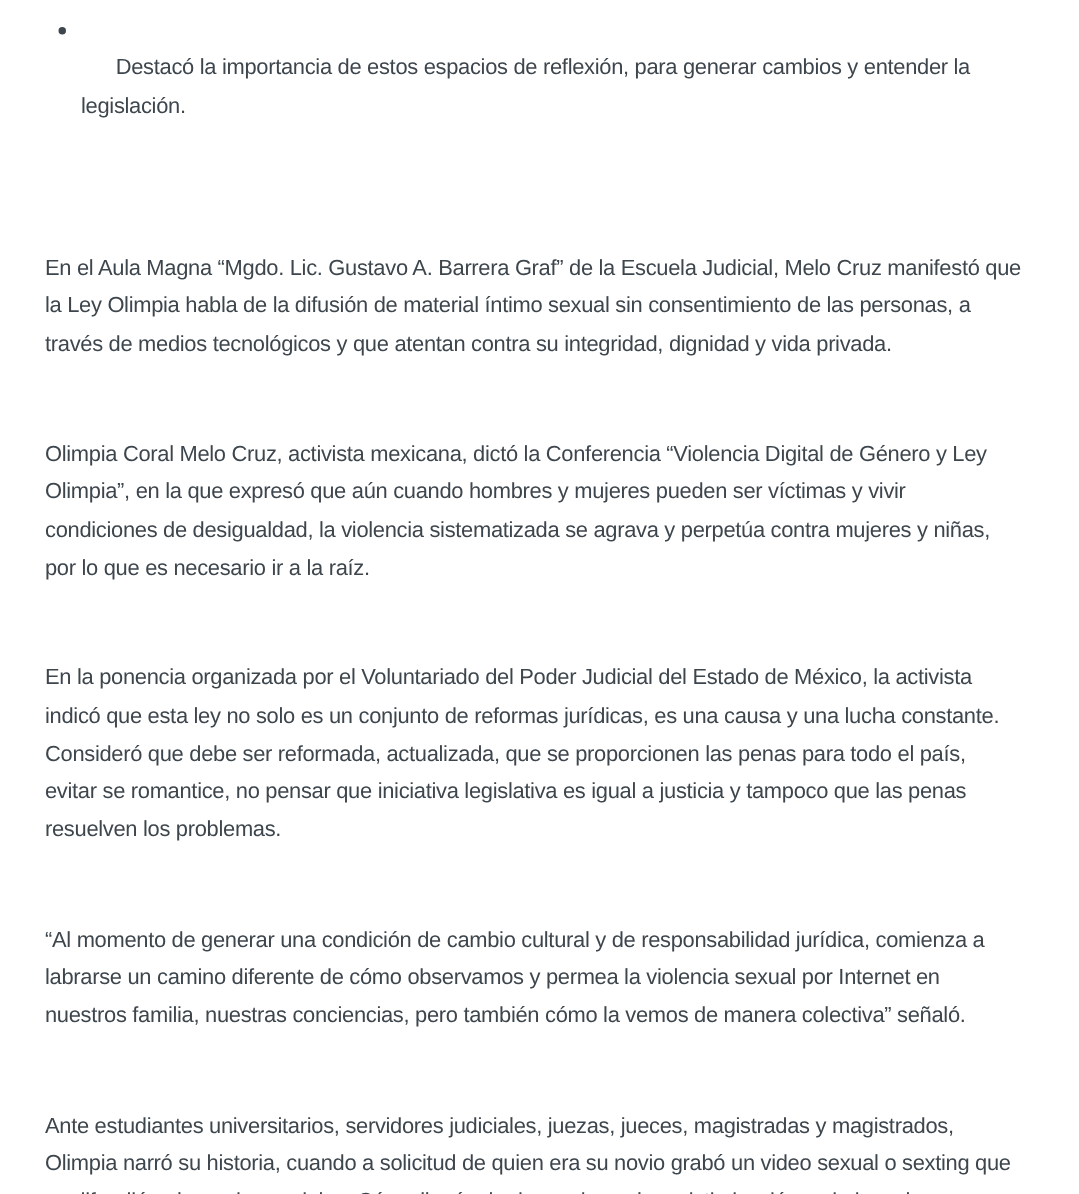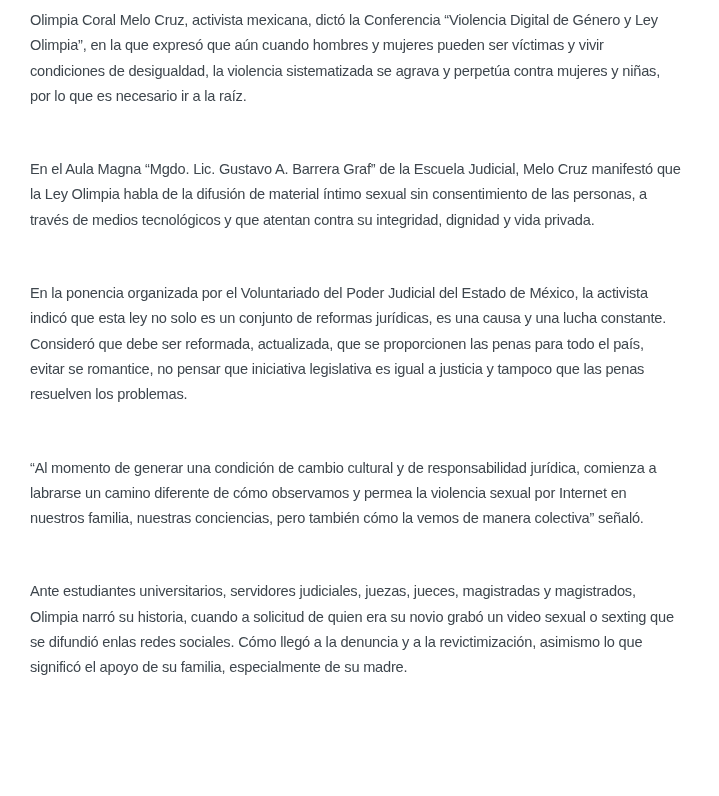--- a/index.html
+++ b/index.html
@@ -46,29 +46,35 @@
   }
   p.para:last-child {
     margin-bottom: 0;
   }
 </style>
 </head>
 <body>
 
 <main class="content">
 
+  <ul class="bullet-list">
+    <li class="para">
+      <span class="bullet-dot"></span><span>Destacó la importancia de estos espacios de reflexión, para generar cambios y entender la
+legislación.</span>
+    </li>
+  </ul>
+
+  <p class="para">En el Aula Magna “Mgdo. Lic. Gustavo A. Barrera Graf” de la Escuela Judicial, Melo Cruz manifestó que
+la Ley Olimpia habla de la difusión de material íntimo sexual sin consentimiento de las personas, a
+través de medios tecnológicos y que atentan contra su integridad, dignidad y vida privada.</p>
 
   <p class="para">Olimpia Coral Melo Cruz, activista mexicana, dictó la Conferencia “Violencia Digital de Género y Ley
 Olimpia”, en la que expresó que aún cuando hombres y mujeres pueden ser víctimas y vivir
 condiciones de desigualdad, la violencia sistematizada se agrava y perpetúa contra mujeres y niñas,
 por lo que es necesario ir a la raíz.</p>
-
-  <p class="para">En el Aula Magna “Mgdo. Lic. Gustavo A. Barrera Graf” de la Escuela Judicial, Melo Cruz manifestó que
-la Ley Olimpia habla de la difusión de material íntimo sexual sin consentimiento de las personas, a
-través de medios tecnológicos y que atentan contra su integridad, dignidad y vida privada.</p>
 
   <p class="para">En la ponencia organizada por el Voluntariado del Poder Judicial del Estado de México, la activista
 indicó que esta ley no solo es un conjunto de reformas jurídicas, es una causa y una lucha constante.
 Consideró que debe ser reformada, actualizada, que se proporcionen las penas para todo el país,
 evitar se romantice, no pensar que iniciativa legislativa es igual a justicia y tampoco que las penas
 resuelven los problemas.</p>
 
   <p class="para">“Al momento de generar una condición de cambio cultural y de responsabilidad jurídica, comienza a
 labrarse un camino diferente de cómo observamos y permea la violencia sexual por Internet en
 nuestros familia, nuestras conciencias, pero también cómo la vemos de manera colectiva” señaló.</p>

